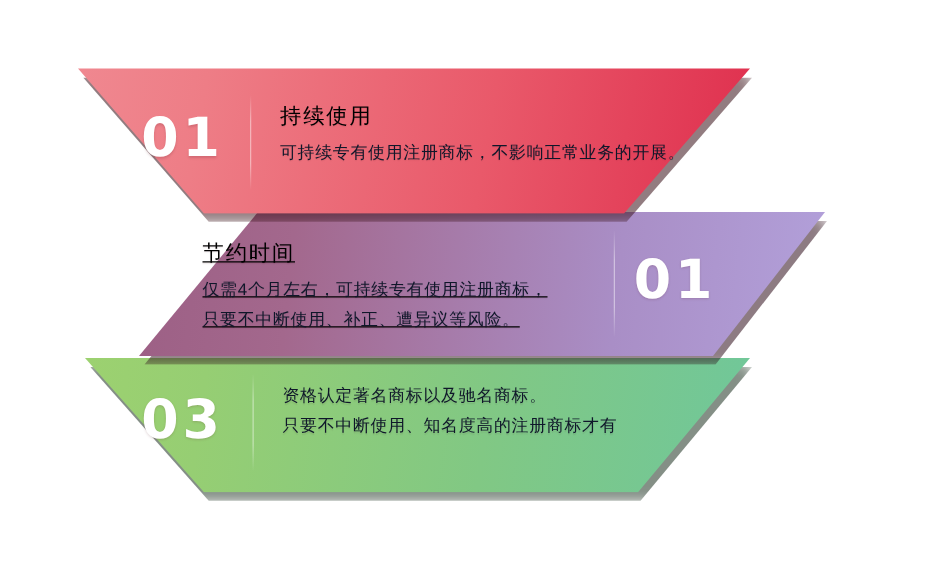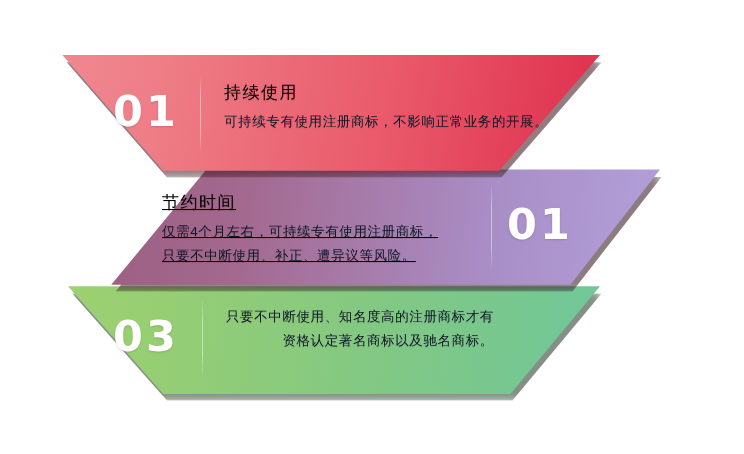--- a/index.html
+++ b/index.html
@@ -49,21 +49,21 @@
     background:linear-gradient(96deg,#9c5f84 0%,#a3688d 24%,#a98ec6 70%,#b2a0da 100%);
   }
   #b2 .shadowlayer{
     --p: 19% 3%, 100% 3%, 84% 99%, 2% 99%;
     background:#30101c;
     transform:translate(3px,7px) scale(.995);
     z-index:-1;
   }
 
   
-  #b3{ left:40px;  top:283px; width:560px; height:112px; z-index:10;text-align:right; }
+  #b3{ left:40px;  top:283px; width:560px; height:112px; z-index:10; }
   #b3 .shape{
     --p: 5% 3%, 100% 3%, 84% 99%, 22% 99%;
     background:linear-gradient(98deg,#9ed26f 0%,#96ce73 22%,#81c884 62%,#70c79a 100%);
   }
   #b3 .shadowlayer{
     --p: 5% 3%, 100% 3%, 84% 99%, 22% 99%;
     background:#1f3323;
     transform:translate(3px,7px) scale(.995);
     z-index:-1;
   }
@@ -158,20 +158,20 @@
   </div>
 
   <div class="banner" id="b3">
     <div class="shadowlayer"></div>
     <div class="shape"></div>
     <div class="content">
       <div class="bignum">03</div>
       <div class="divider"></div>
       <div class="textblock">
         <div class="body">
+          <span>资格认定著名商标以及驰名商标。</span>
           <span>只要不中断使用、知名度高的注册商标才有</span>
-          <span>资格认定著名商标以及驰名商标。</span>
         </div>
       </div>
     </div>
   </div>
 
 </div>
 
 </body></html>

